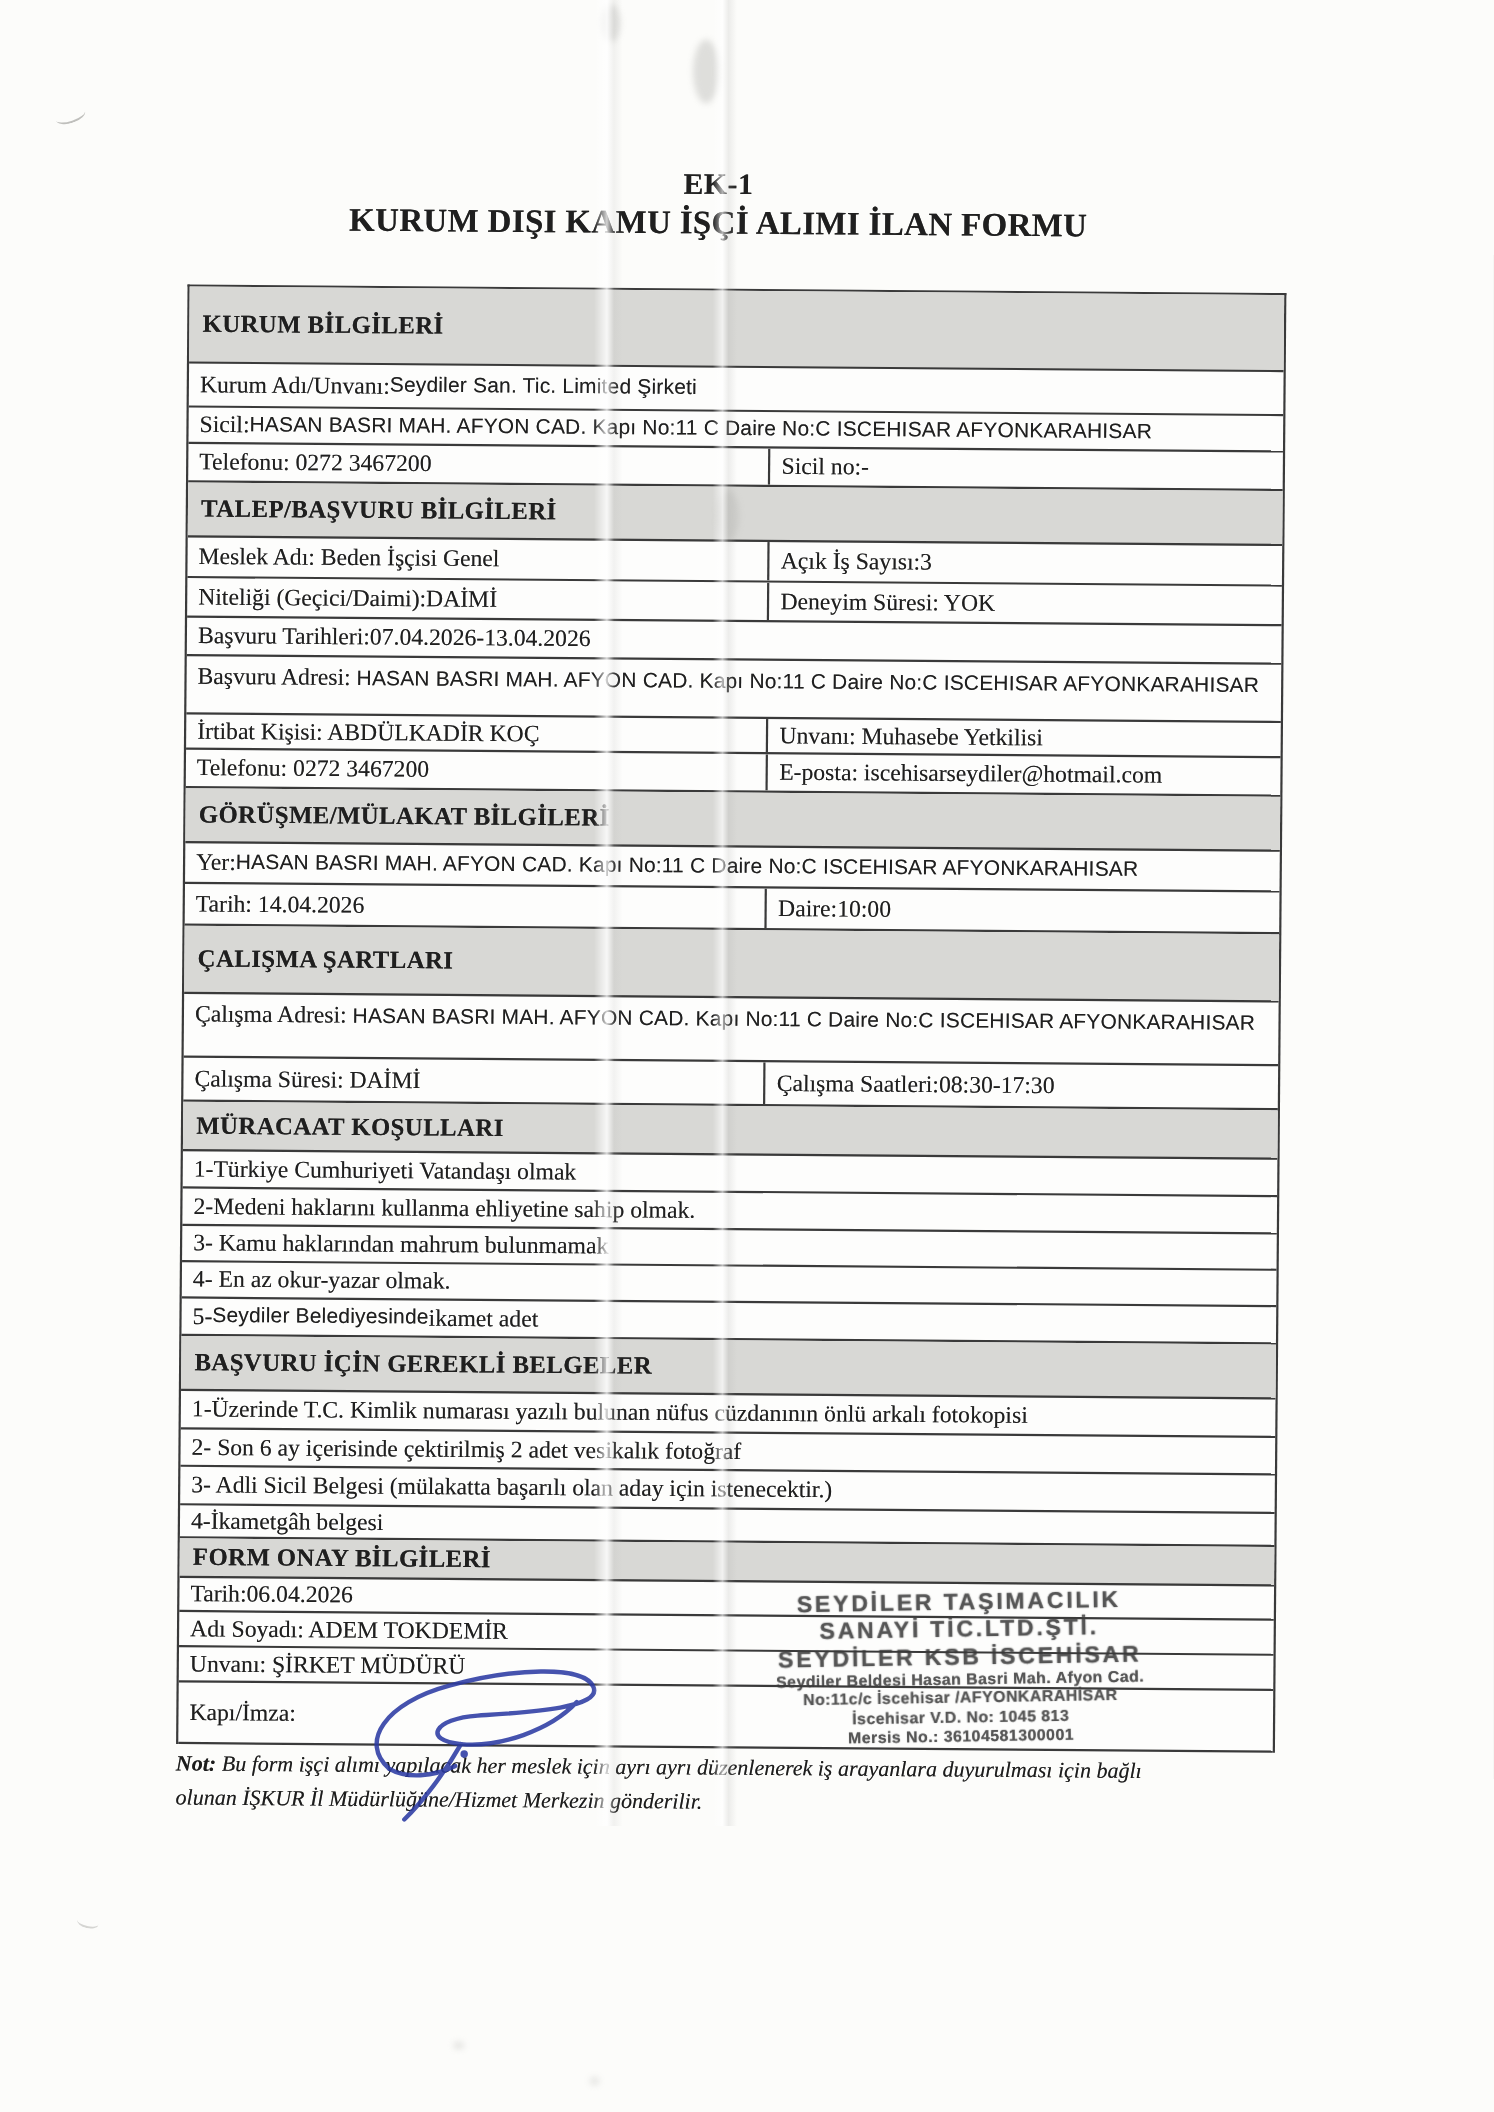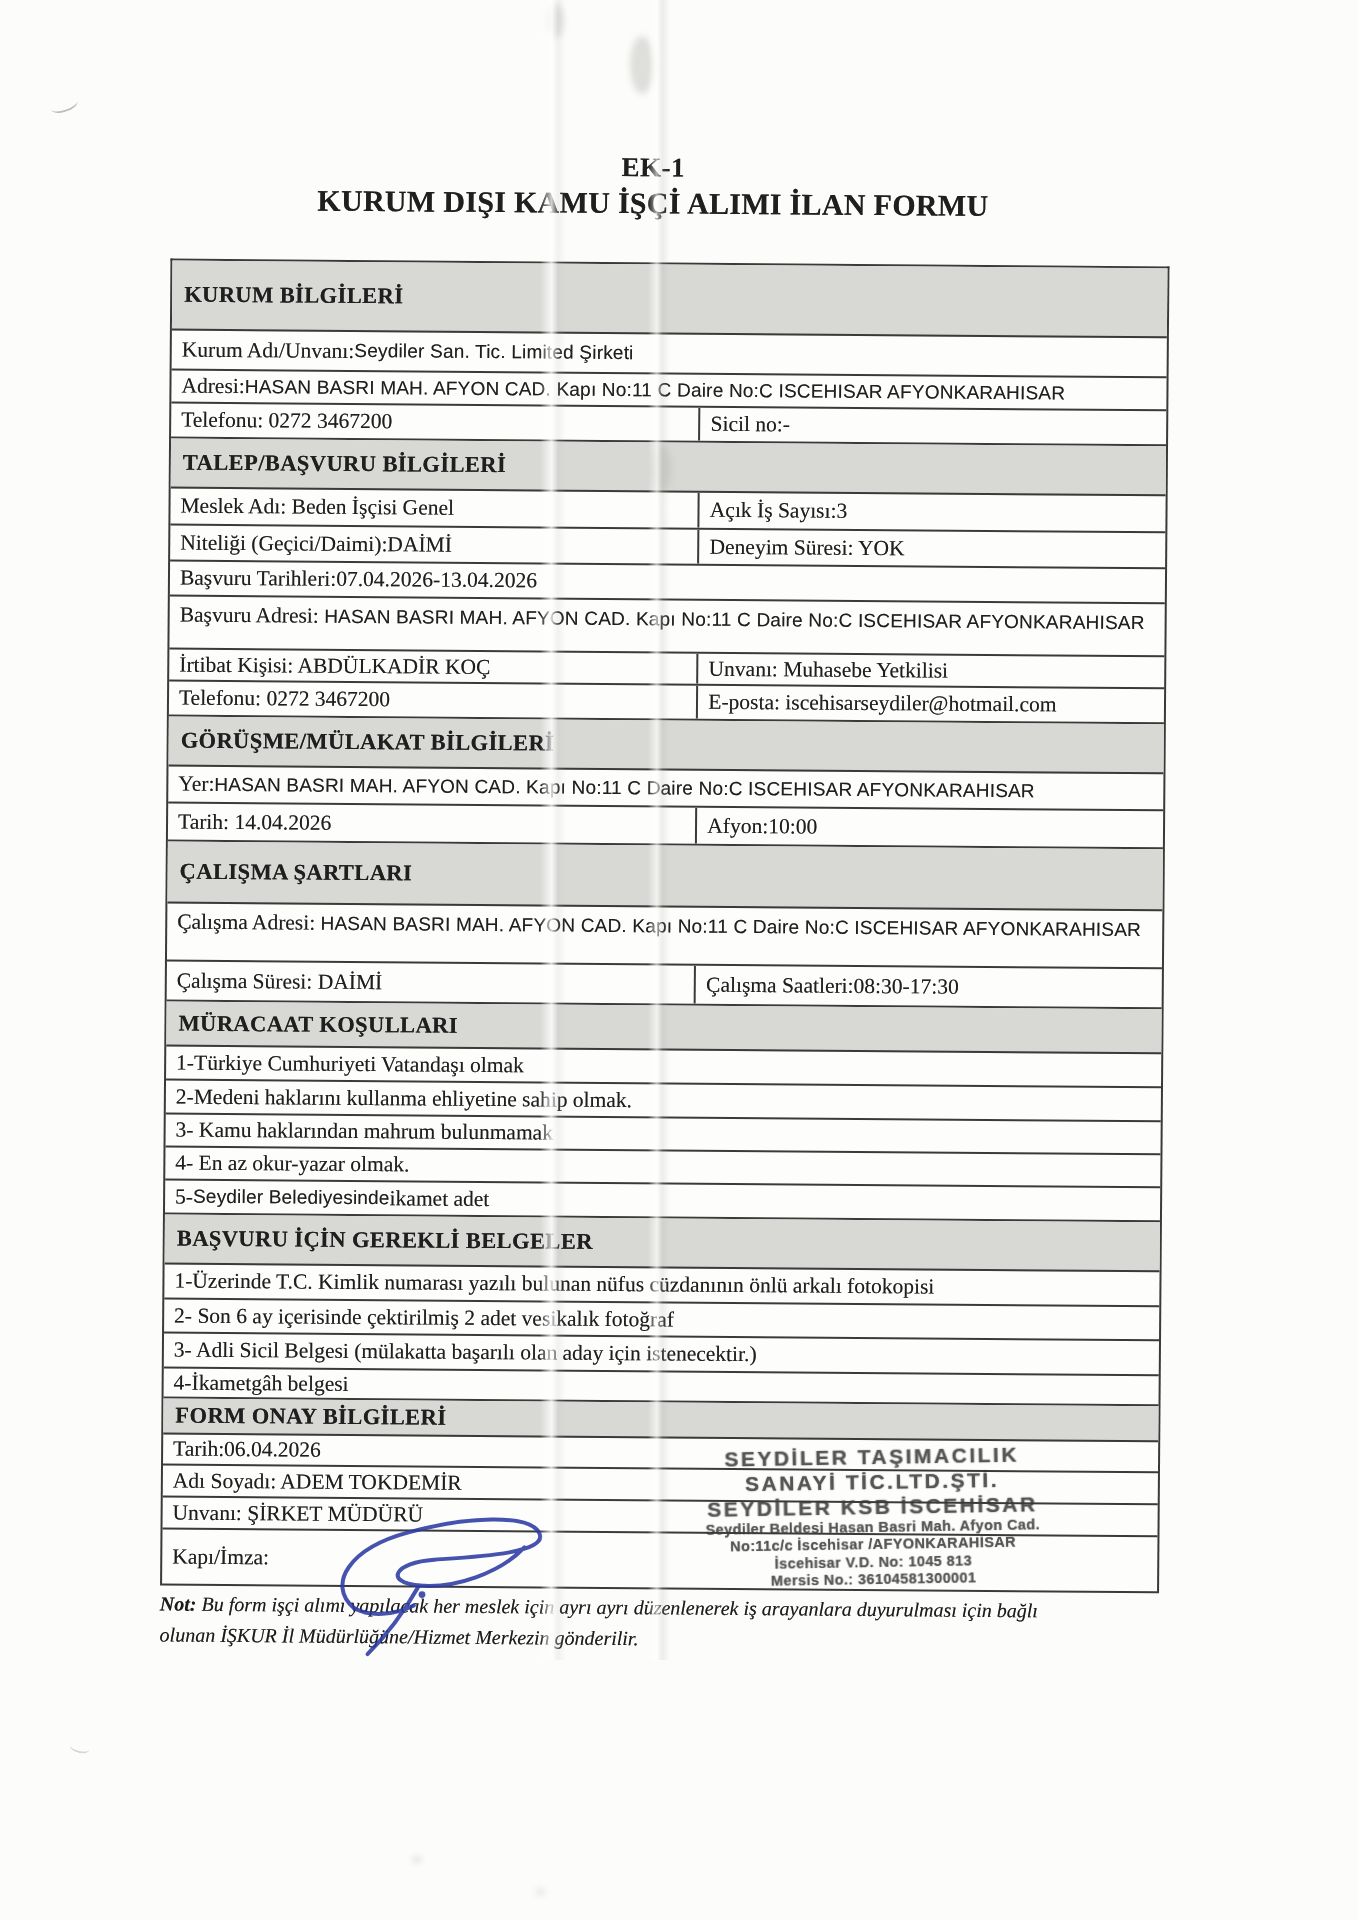--- a/index.html
+++ b/index.html
@@ -79,21 +79,21 @@
           <div class="sect">KURUM BİLGİLERİ</div>
         </div>
         <div class="trow field" style="height: 40px;">
           <div class="cell">
             <span class="serif">Kurum Adı/Unvanı: </span>
             <span class="sans">Seydiler San. Tic. Limited Şirketi</span>
           </div>
         </div>
         <div class="trow field" style="height: 33px;">
           <div class="cell">
-            <span class="serif">Adresi: </span>
+            <span class="serif">Sicil: </span>
             <span class="sans">HASAN BASRI MAH. AFYON CAD. Kapı No:11 C Daire No:C ISCEHISAR AFYONKARAHISAR</span>
           </div>
         </div>
         <div class="trow split" style="height: 35px;">
           <div class="cell" style="width: 53%;">
             <span class="serif">Telefonu: 0272 3467200</span>
           </div>
           <div class="cell right" style="width: 47%;">
             <span class="serif">Sicil no:-</span>
           </div>
@@ -148,21 +148,21 @@
           <div class="cell">
             <span class="serif">Yer: </span>
             <span class="sans">HASAN BASRI MAH. AFYON CAD. Kapı No:11 C Daire No:C ISCEHISAR AFYONKARAHISAR</span>
           </div>
         </div>
         <div class="trow split" style="height: 38px;">
           <div class="cell" style="width: 53%;">
             <span class="serif">Tarih: 14.04.2026</span>
           </div>
           <div class="cell right" style="width: 47%;">
-            <span class="serif">Afyon:10:00</span>
+            <span class="serif">Daire:10:00</span>
           </div>
         </div>
         <div class="trow section" style="height: 62px;">
           <div class="sect">ÇALIŞMA ŞARTLARI</div>
         </div>
         <div class="trow field2" style="height: 58px;">
           <div class="cell wrap"><span class="serif">Çalışma Adresi: </span><span class="sans">HASAN BASRI MAH. AFYON CAD. Kapı No:11 C Daire No:C ISCEHISAR AFYONKARAHISAR</span></div>
         </div>
         <div class="trow split" style="height: 40px;">
           <div class="cell" style="width: 53%;">

